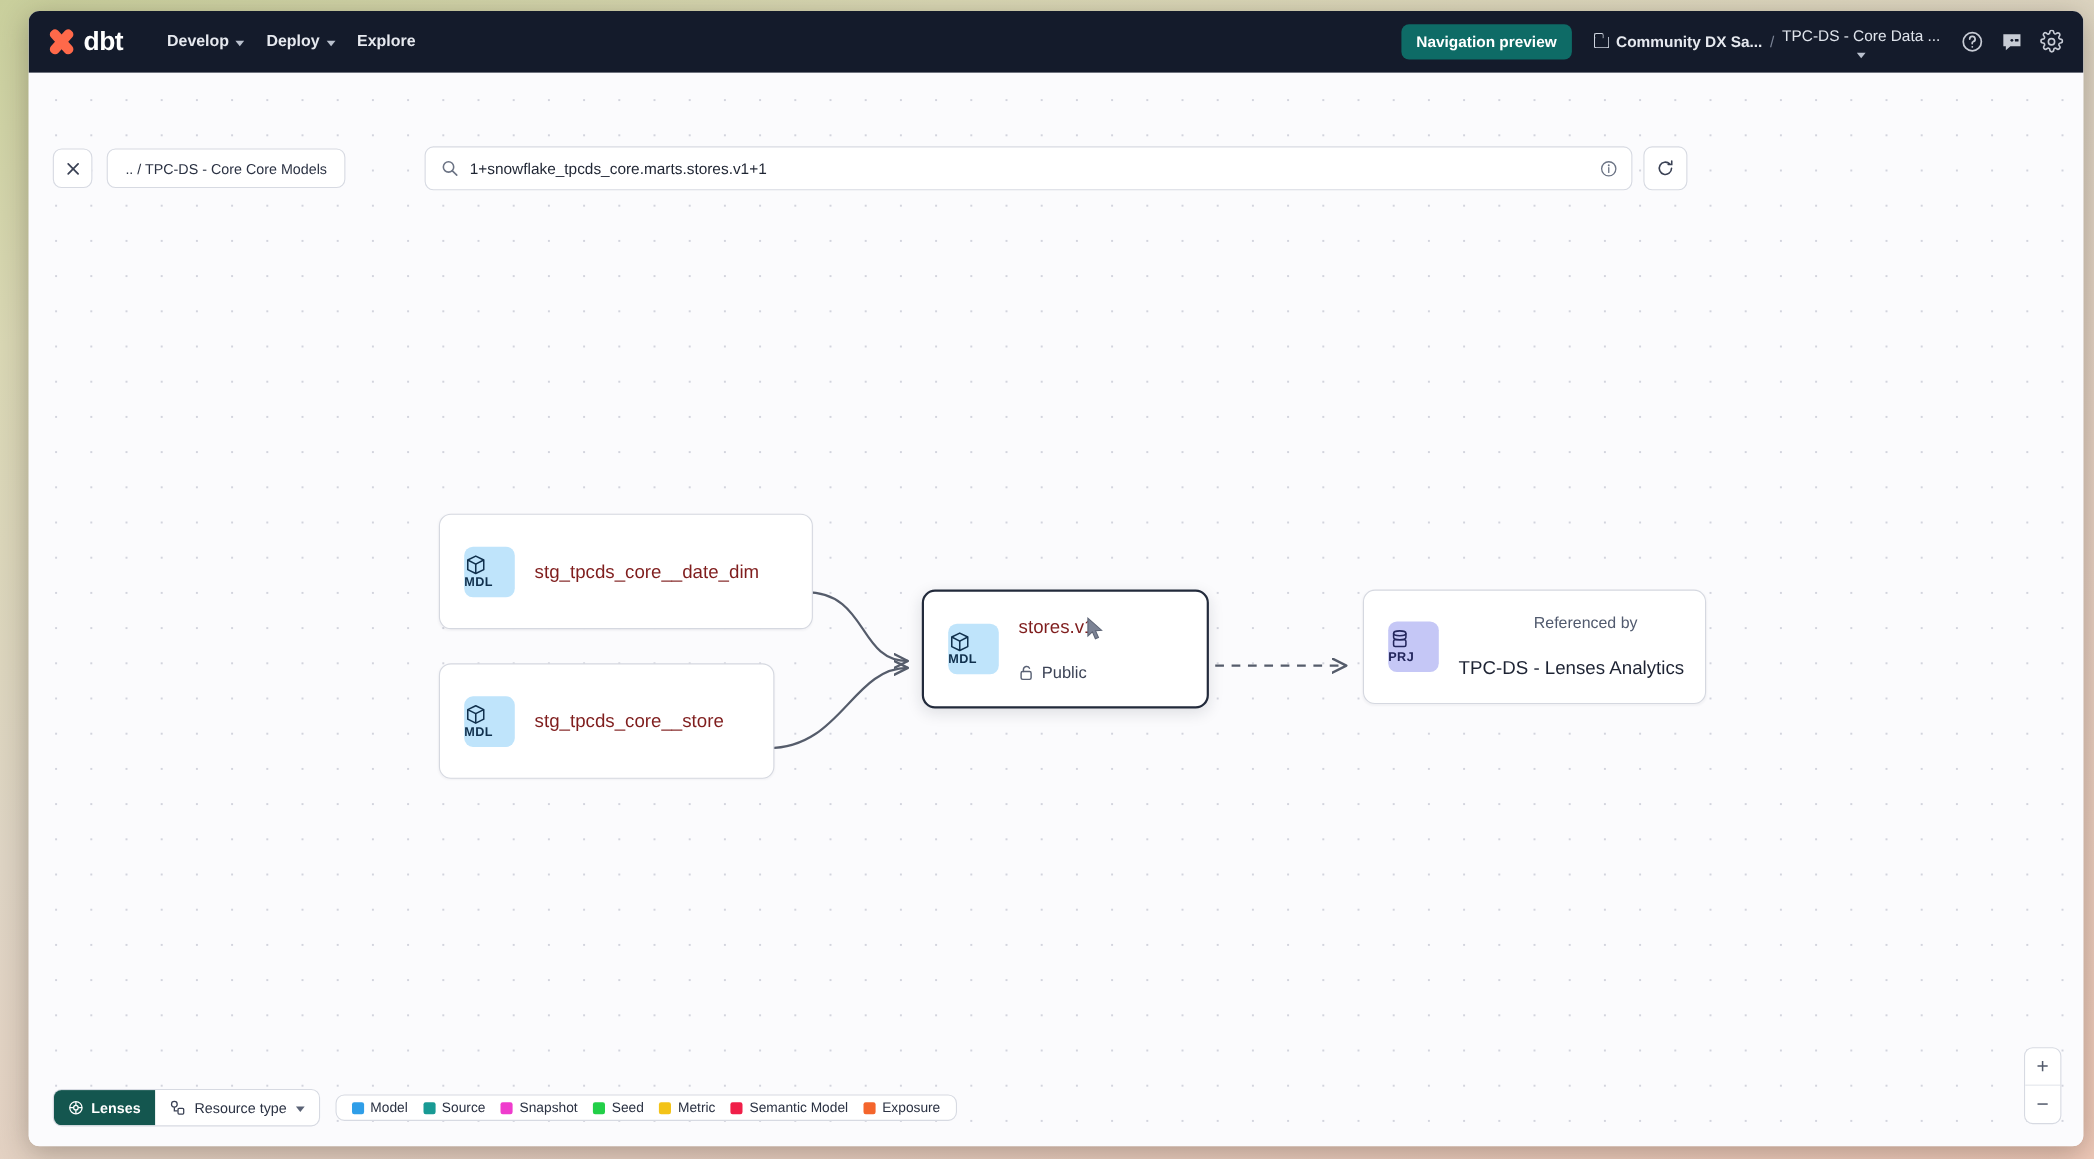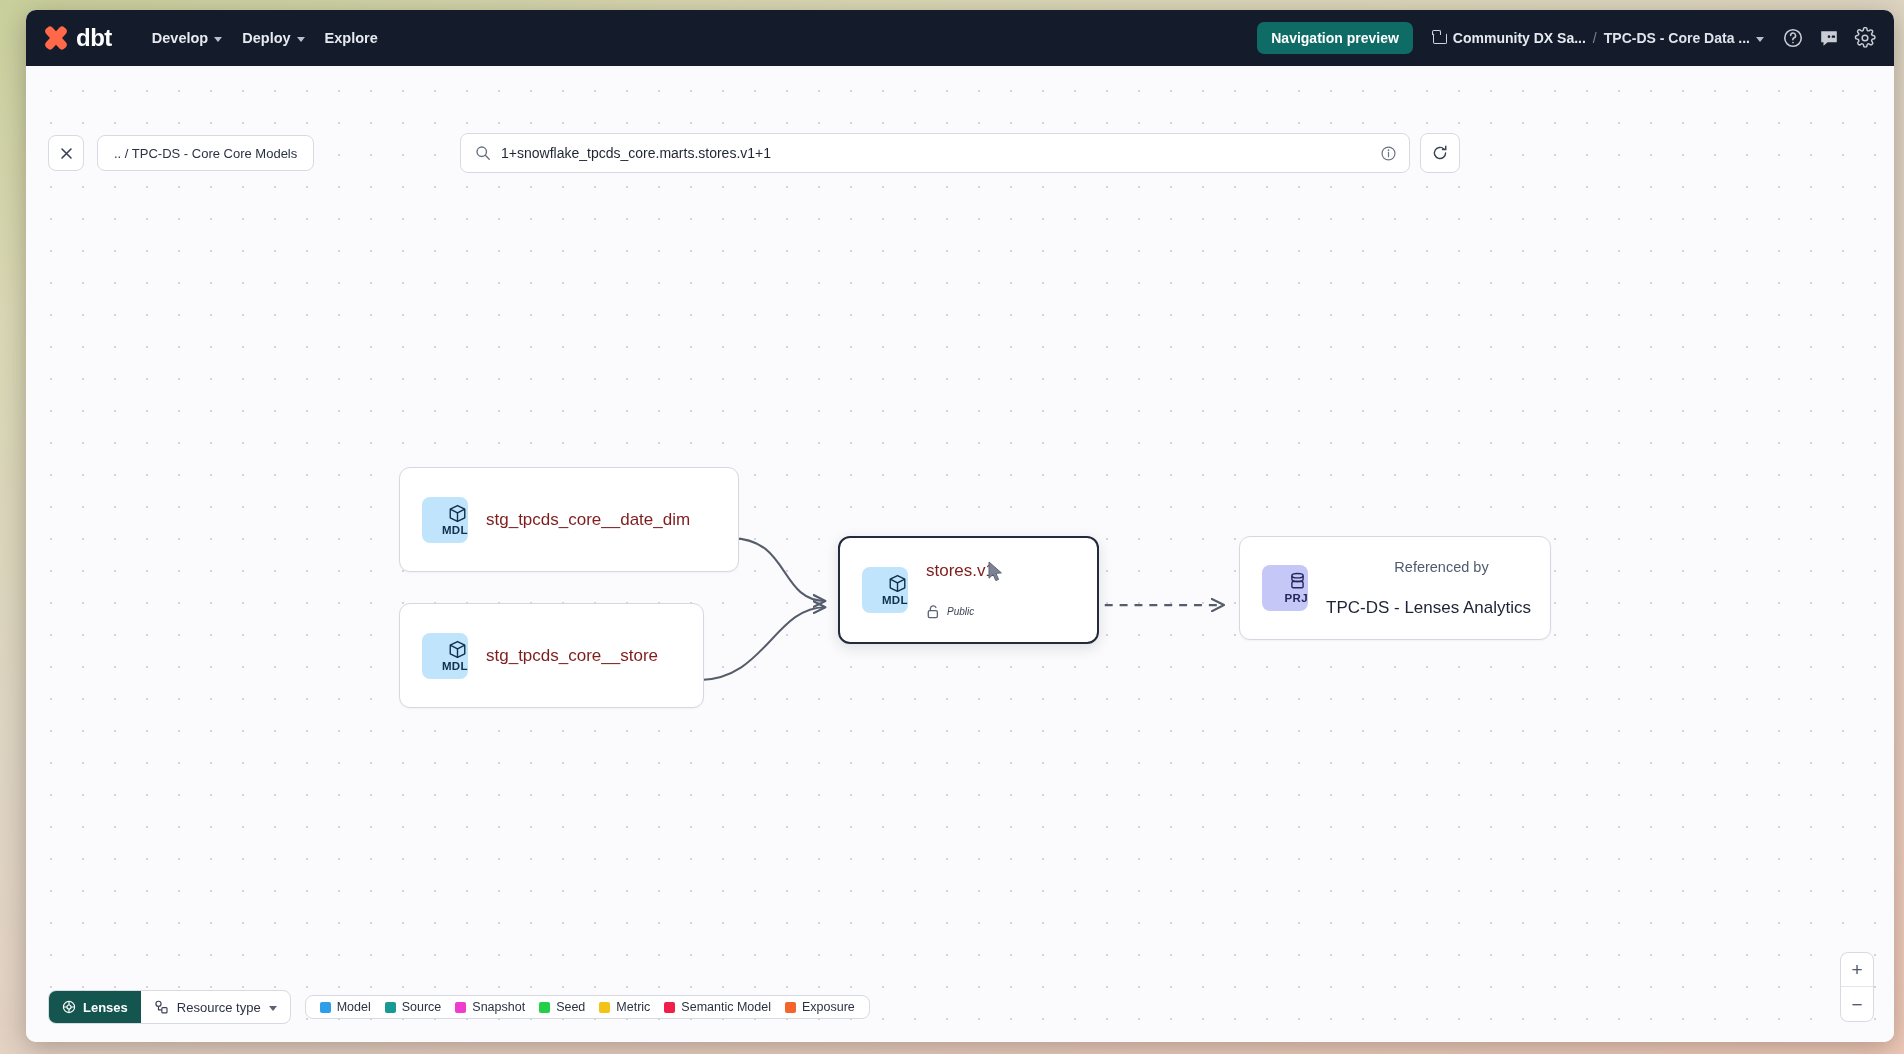--- a/index.html
+++ b/index.html
@@ -57,21 +57,21 @@
   .nav-spacer { flex: 1 1 auto; }
 
   .nav-badge {
     background: #0e6b66; color: #fff;
     font-size: 14px; font-weight: 600;
     padding: 8px 14px; border-radius: 7px;
     margin-right: 20px; white-space: nowrap; cursor: pointer;
   }
   .crumbs { display: flex; align-items: center; gap: 7px; color: #e6e9ef; font-size: 14px; }
   .crumb { display: flex; align-items: center; gap: 6px; font-weight: 700; cursor: pointer; white-space: nowrap; }
-  .crumb.soft { font-weight: 700; color: #dfe4ec; }
+  .crumb.soft { font-weight: 400; color: #dfe4ec; flex-direction: column; }
   .crumb-sep { color: #7b8496; font-weight: 400; }
   .folder-ic {
     width: 14px; height: 11px; border: 1.6px solid #cfd5e0; border-radius: 2px;
     border-top-color: transparent; position: relative;
   }
   .folder-ic::before {
     content:""; position:absolute; top:-4px; left:-1.6px;
     width: 7px; height: 4px;
     border: 1.6px solid #cfd5e0; border-bottom: none; border-radius: 2px 2px 0 0;
   }
@@ -93,21 +93,21 @@
     cursor: pointer; flex: 0 0 auto;
   }
   .tb-pill {
     margin-left: 13px; height: 36px; background: #fff;
     border: 1px solid #d7dae2; border-radius: 8px;
     display: flex; align-items: center; padding: 0 16px;
     font-size: 13px; color: #2b3243; font-weight: 500; cursor: pointer;
   }
   .search-wrap {
     position: absolute; left: 50%; transform: translateX(-50%);
-    width: 1000px; display: flex; align-items: flex-start; gap: 10px;
+    width: 1148px; display: flex; align-items: flex-start; gap: 10px;
   }
   .search-box {
     flex: 1 1 auto; height: 40px; background: #fff;
     border: 1px solid #d7dae2; border-radius: 8px;
     display: flex; align-items: center; padding: 0 12px 0 14px; gap: 10px;
   }
   .search-box input {
     flex: 1 1 auto; border: none; outline: none;
     font-size: 14px; color: #1f2533; background: transparent;
     font-family: "Liberation Sans", sans-serif;
@@ -134,30 +134,29 @@
     display: flex; align-items: center; gap: 18px;
     padding: 0 22px; cursor: pointer;
     box-shadow: 0 1px 2px rgba(20,25,40,.04);
   }
   .node.focused {
     border: 2.5px solid #222a3b; border-radius: 12px;
     box-shadow: 0 4px 14px rgba(25,30,50,.13);
   }
   .badge-ic {
     width: 46px; height: 46px; border-radius: 8px; flex: 0 0 46px;
-    display: flex; flex-direction: column; align-items: flex-end; justify-content: center;
+    display: flex; flex-direction: column; align-items: flex-start; justify-content: center;
     gap: 1px;
-    padding-left: 24px;
   }
   .badge-ic.mdl { background: #bfe4fb; color: #10304d; }
   .badge-ic.prj { background: #c5c7f6; color: #23265c; }
   .badge-ic .bl { font-size: 11.5px; font-weight: 700; letter-spacing: .4px; line-height: 1; }
   .node-title { font-size: 17px; color: #7f1d1d; font-weight: 400; white-space: nowrap; }
   .node-body { display: flex; flex-direction: column; gap: 23px; text-align: center; }
-  .node-sub { display: flex; align-items: center; gap: 7px; font-size: 10px; color: #3c4356; font-style: italic; }
+  .node-sub { display: flex; align-items: center; gap: 7px; font-size: 15px; color: #3c4356; }
   .node-kicker { font-size: 14.5px; color: #515a6e; margin-left: 26px; }
   .node-strong { font-size: 17px; color: #1d2333; white-space: nowrap; }
 
   .cursor-arrow { position: absolute; pointer-events: none; z-index: 25; }
 
   
   .bottombar {
     position: absolute; left: 22px; bottom: 18px;
     display: flex; align-items: center; gap: 14px; z-index: 30;
   }

